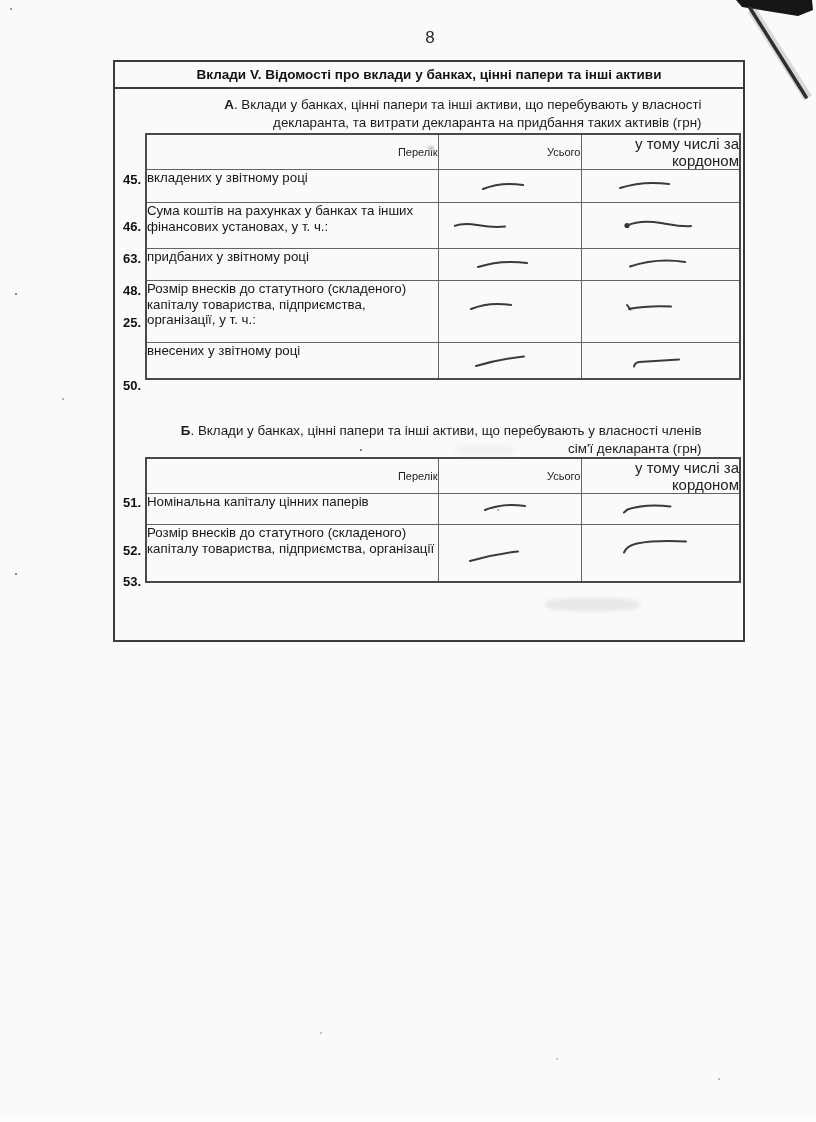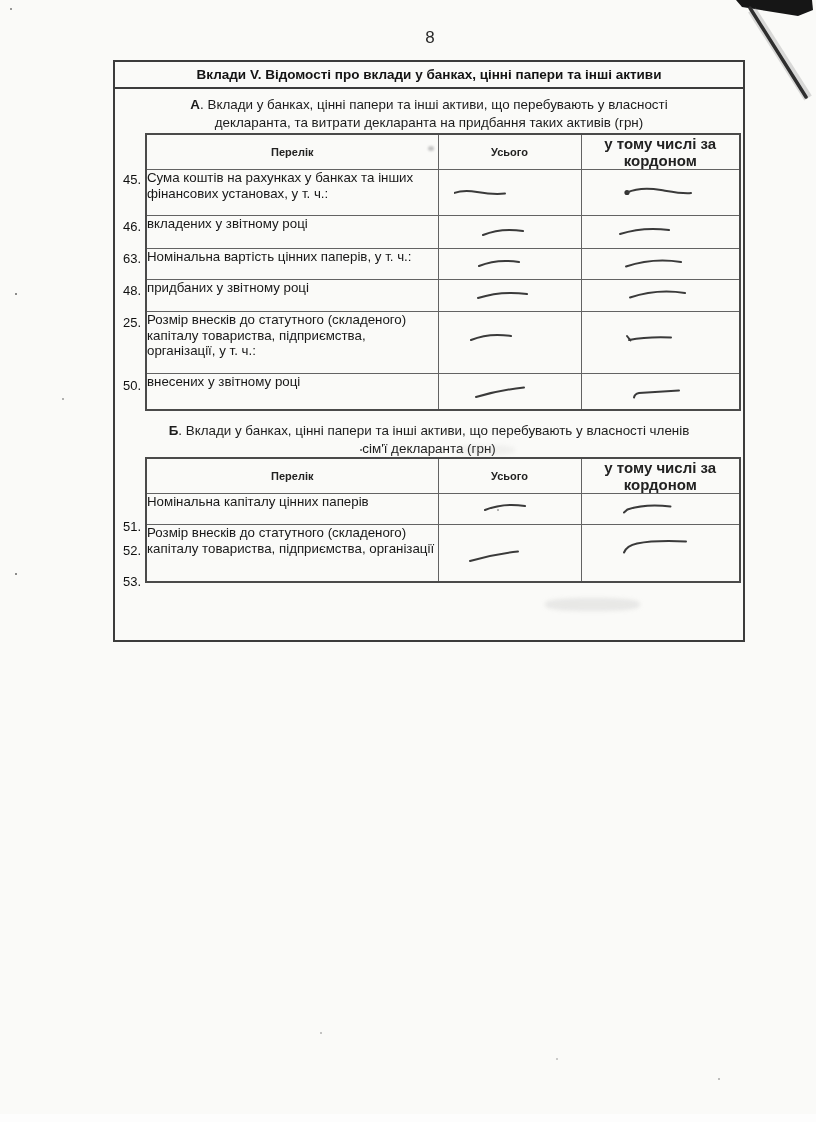--- a/index.html
+++ b/index.html
@@ -6,41 +6,41 @@
   body{width:816px;height:1122px;overflow:hidden;background:#e9e9e9;}
   .page{position:relative;width:816px;height:1122px;background:#fafaf8;
         font-family:"Liberation Sans", sans-serif;color:#1e1e1e;overflow:hidden;}
   .page-number{position:absolute;top:28px;left:0;width:860px;text-align:center;
         font-size:17px;color:#2a2a2a;}
   
   .box{position:absolute;left:113px;top:60px;width:628px;height:578px;
        border:2px solid #3c3c3c;background:transparent;}
   .title{height:25px;line-height:26px;border-bottom:2px solid #3c3c3c;
          text-align:center;font-weight:bold;font-size:13.5px;color:#141414;}
-  .part-heading{position:absolute;left:0;right:0;text-align:center;
+  .part-heading{position:absolute;left:0;right:0;text-align:right;
                 font-size:13.4px;line-height:18px;color:#1c1c1c;}
   .part-heading .inner{display:block;margin:0 auto;max-width:545px;}
   .part-heading .ltr{font-weight:bold;}
   .ph-a{top:34px;}
   .ph-b{top:360px;}
   
   table.decl{position:absolute;left:30px;border-collapse:collapse;table-layout:fixed;
              width:594px;background:transparent;}
   .tbl-a{top:71px;}
   .tbl-b{top:395px;}
   table.decl th, table.decl td{border:1px solid #636363;padding:0;margin:0;}
   table.decl{border:2px solid #4a4a4a;}
-  th.hdr{font-weight:bold;font-size:11px;color:#222;text-align:center;vertical-align:middle;}
+  th.hdr{font-weight:normal;font-size:11px;color:#222;text-align:right;vertical-align:middle;}
   th.hdr-abroad{font-size:15px;}
   td.lbl{font-size:13.3px;line-height:15.6px;vertical-align:top;
          padding:5px 10px 2px 9px;color:#181818;}
   td.val{text-align:center;vertical-align:middle;}
   td.val svg{display:inline-block;vertical-align:middle;}
   
-  .num{position:absolute;left:8px;width:26px;font-weight:normal;font-size:13px;color:#101010;}
+  .num{position:absolute;left:8px;width:26px;font-weight:bold;font-size:13px;color:#101010;}
   
   .m45t use,.m45t{transform:translate(-14px,1px);} 
   .m45a{transform:translate(2px,0);}
   .m46t{transform:translate(0,0);}
   .m46a{transform:translate(-10px,0);}
   .m47t{transform:translate(-4px,-1px);}
   .m47a{transform:translate(-2px,0);}
   .m48t{transform:translate(-2px,0);}
   .m48a{transform:translate(2px,-1px);}
   .m49t{transform:translate(-12px,-6px);}
@@ -125,45 +125,36 @@
           <col style="width:292px">
           <col style="width:143px">
           <col style="width:159px">
         </colgroup>
       <tbody>
           <tr style="height:35px">
         <th class="hdr">Перелік</th>
         <th class="hdr">Усього</th>
         <th class="hdr hdr-abroad">у тому числі за кордоном</th>
       </tr>
+      <tr style="height:33px">
+        <td class="lbl">вкладених у звітному році</td>
+        <td class="val"><svg class="m46t" width="84" height="24">
+                <use href="#d3"></use>
+              </svg></td>
+        <td class="val"><svg class="m46a" width="84" height="24">
+                <use href="#d4"></use>
+              </svg></td>
+      </tr>
       <tr style="height:46px">
         <td class="lbl">Сума коштів на рахунках у банках та інших фінансових установах, у т. ч.:</td>
         <td class="val"><svg class="m45t" width="84" height="24">
                 <use href="#d1"></use>
               </svg></td>
         <td class="val"><svg class="m45a" width="84" height="24">
                 <use href="#d2"></use>
-              </svg></td>
-      </tr>
-      <tr style="height:33px">
-        <td class="lbl">вкладених у звітному році</td>
-        <td class="val"><svg class="m46t" width="84" height="24">
-                <use href="#d3"></use>
-              </svg></td>
-        <td class="val"><svg class="m46a" width="84" height="24">
-                <use href="#d4"></use>
-              </svg></td>
-      </tr>
-      <tr style="height:31px">
-        <td class="lbl">Номінальна вартість цінних паперів, у т. ч.:</td>
-        <td class="val"><svg class="m47t" width="84" height="24">
-                <use href="#d3"></use>
-              </svg></td>
-        <td class="val"><svg class="m47a" width="84" height="24">
-                <use href="#d5"></use>
               </svg></td>
       </tr>
       <tr style="height:32px">
         <td class="lbl">придбаних у звітному році</td>
         <td class="val"><svg class="m48t" width="84" height="24">
                 <use href="#d4"></use>
               </svg></td>
         <td class="val"><svg class="m48a" width="84" height="24">
                 <use href="#d5"></use>
               </svg></td>
@@ -225,21 +216,21 @@
       </tr>
     </tbody>
       </table>
 
     <div class="num" style="top:110px">45.</div>
     <div class="num" style="top:157px">46.</div>
     <div class="num" style="top:189px">63.</div>
     <div class="num" style="top:221px">48.</div>
     <div class="num" style="top:253px">25.</div>
     <div class="num" style="top:316px">50.</div>
-    <div class="num" style="top:457px">51.</div>
+    <div class="num" style="top:433px">51.</div>
     <div class="num" style="top:481px">52.</div>
     <div class="num" style="top:512px">53.</div>
   </div>
 
   <svg class="corner-svg" width="816" height="130">
     <polygon points="736,0 812,0 813,10 798,16 742,7" fill="#161616"></polygon>
     <path d="M752,10 L808,98" stroke="rgba(130,130,130,0.28)" stroke-width="9" fill="none"></path>
     <path d="M750,8 L806,97" stroke="#2e2e2e" stroke-width="3.5" fill="none" stroke-linecap="round"></path>
   </svg>
 

